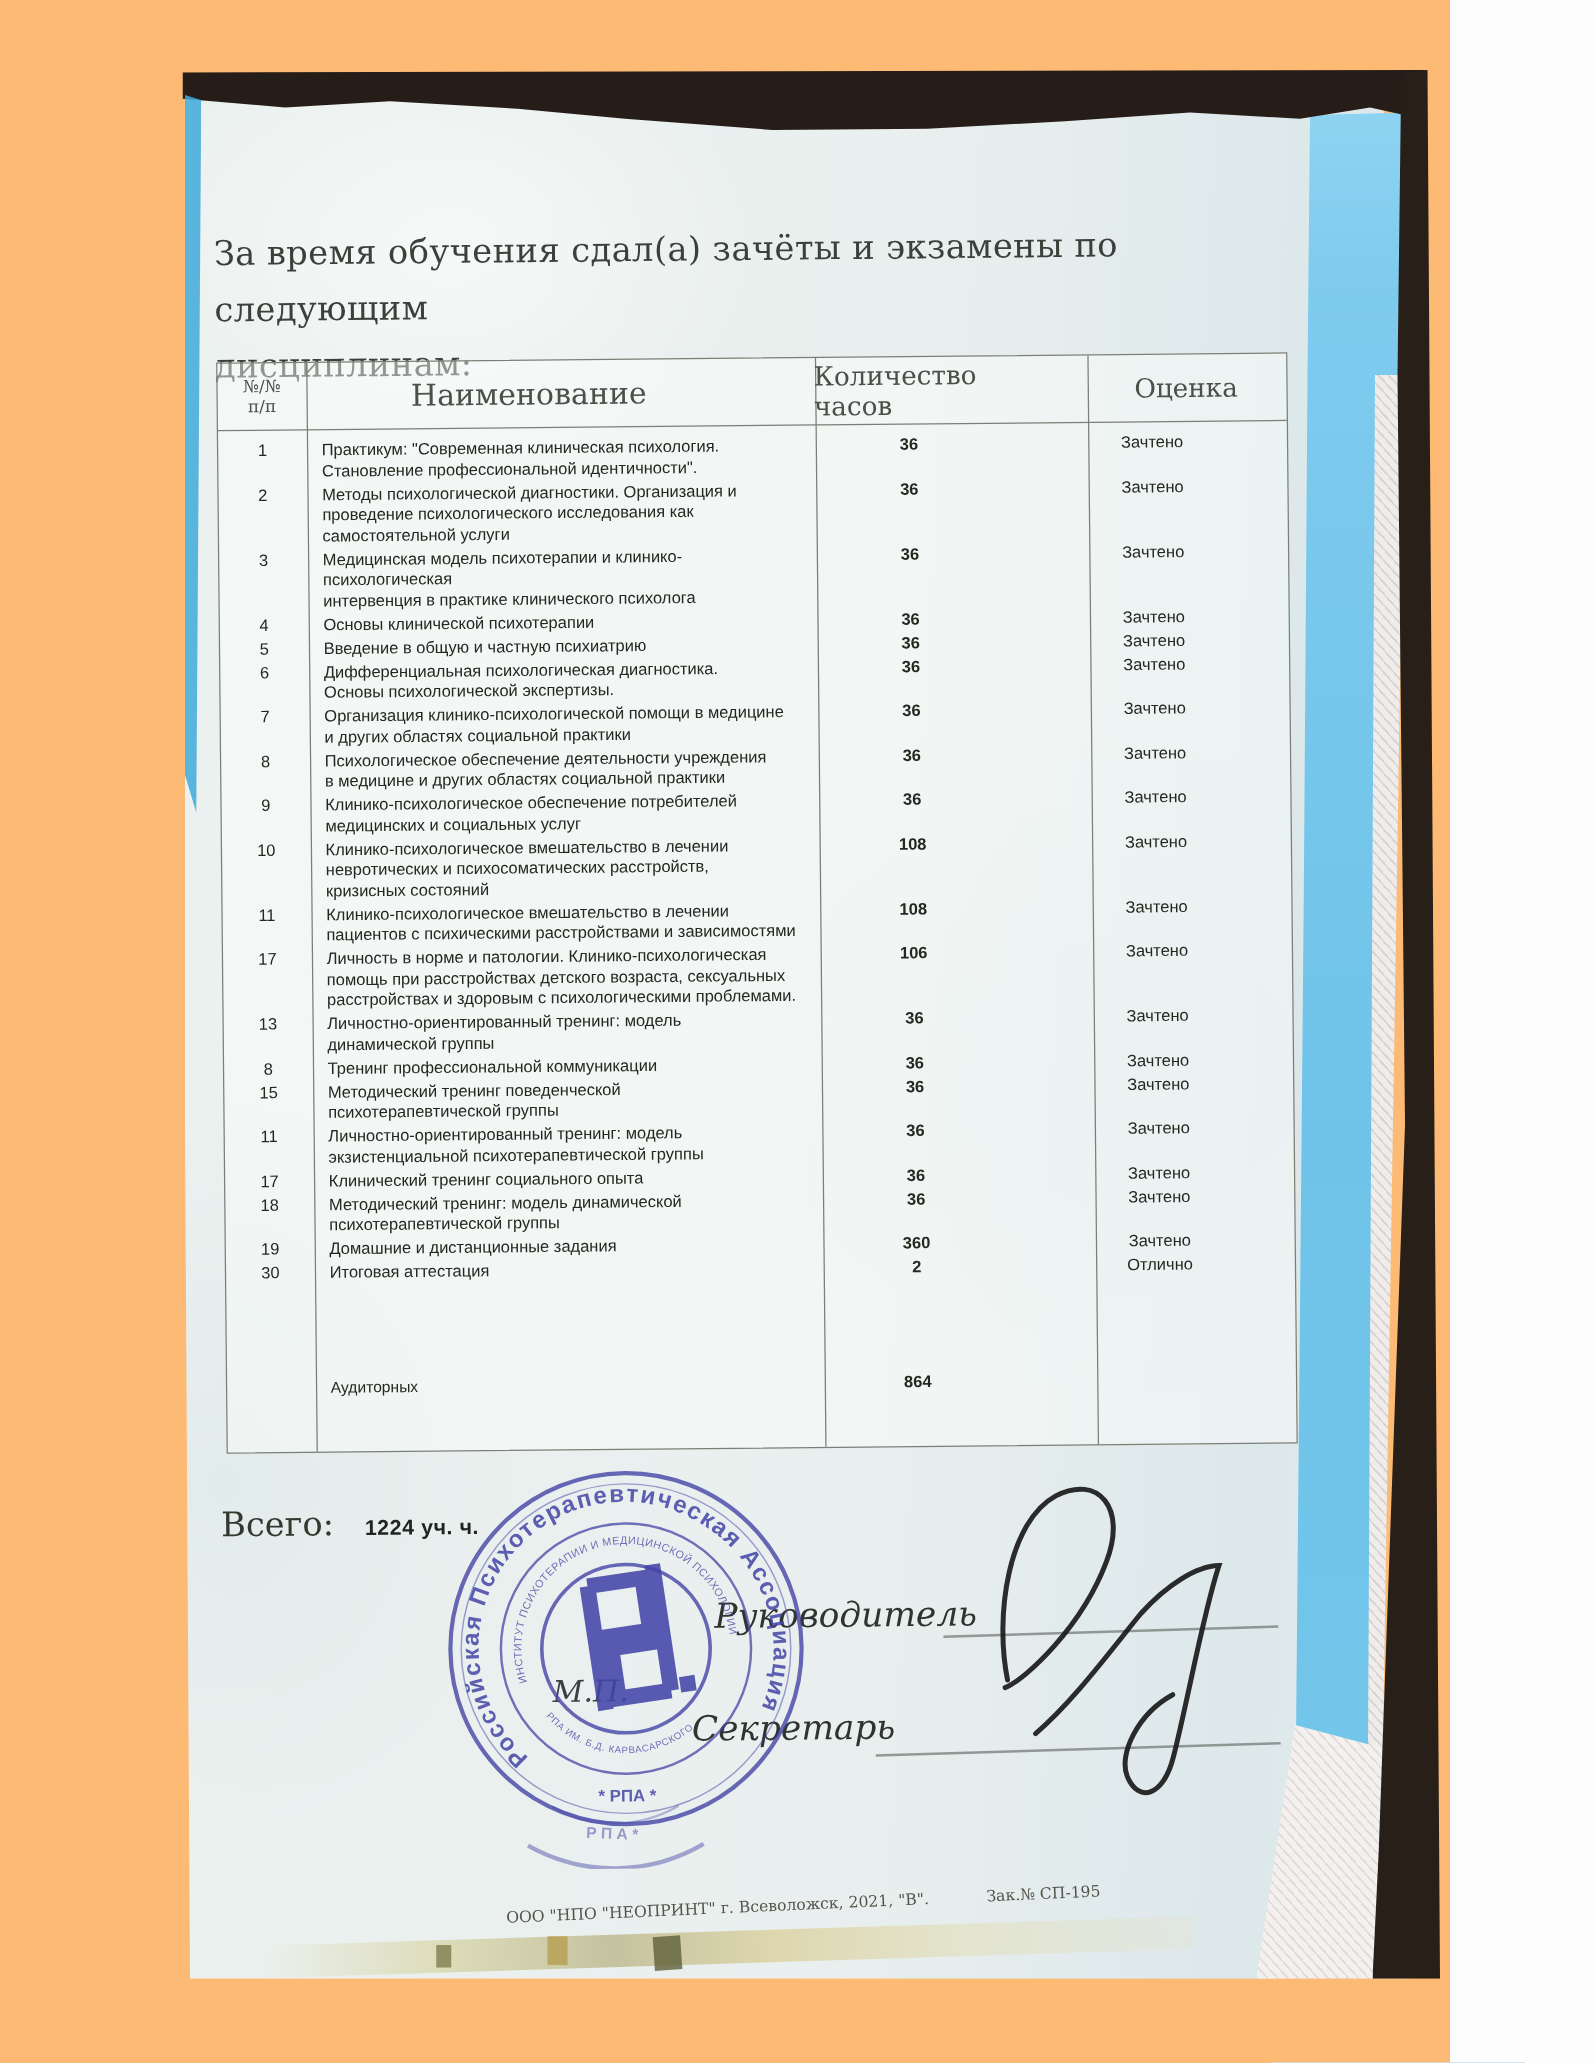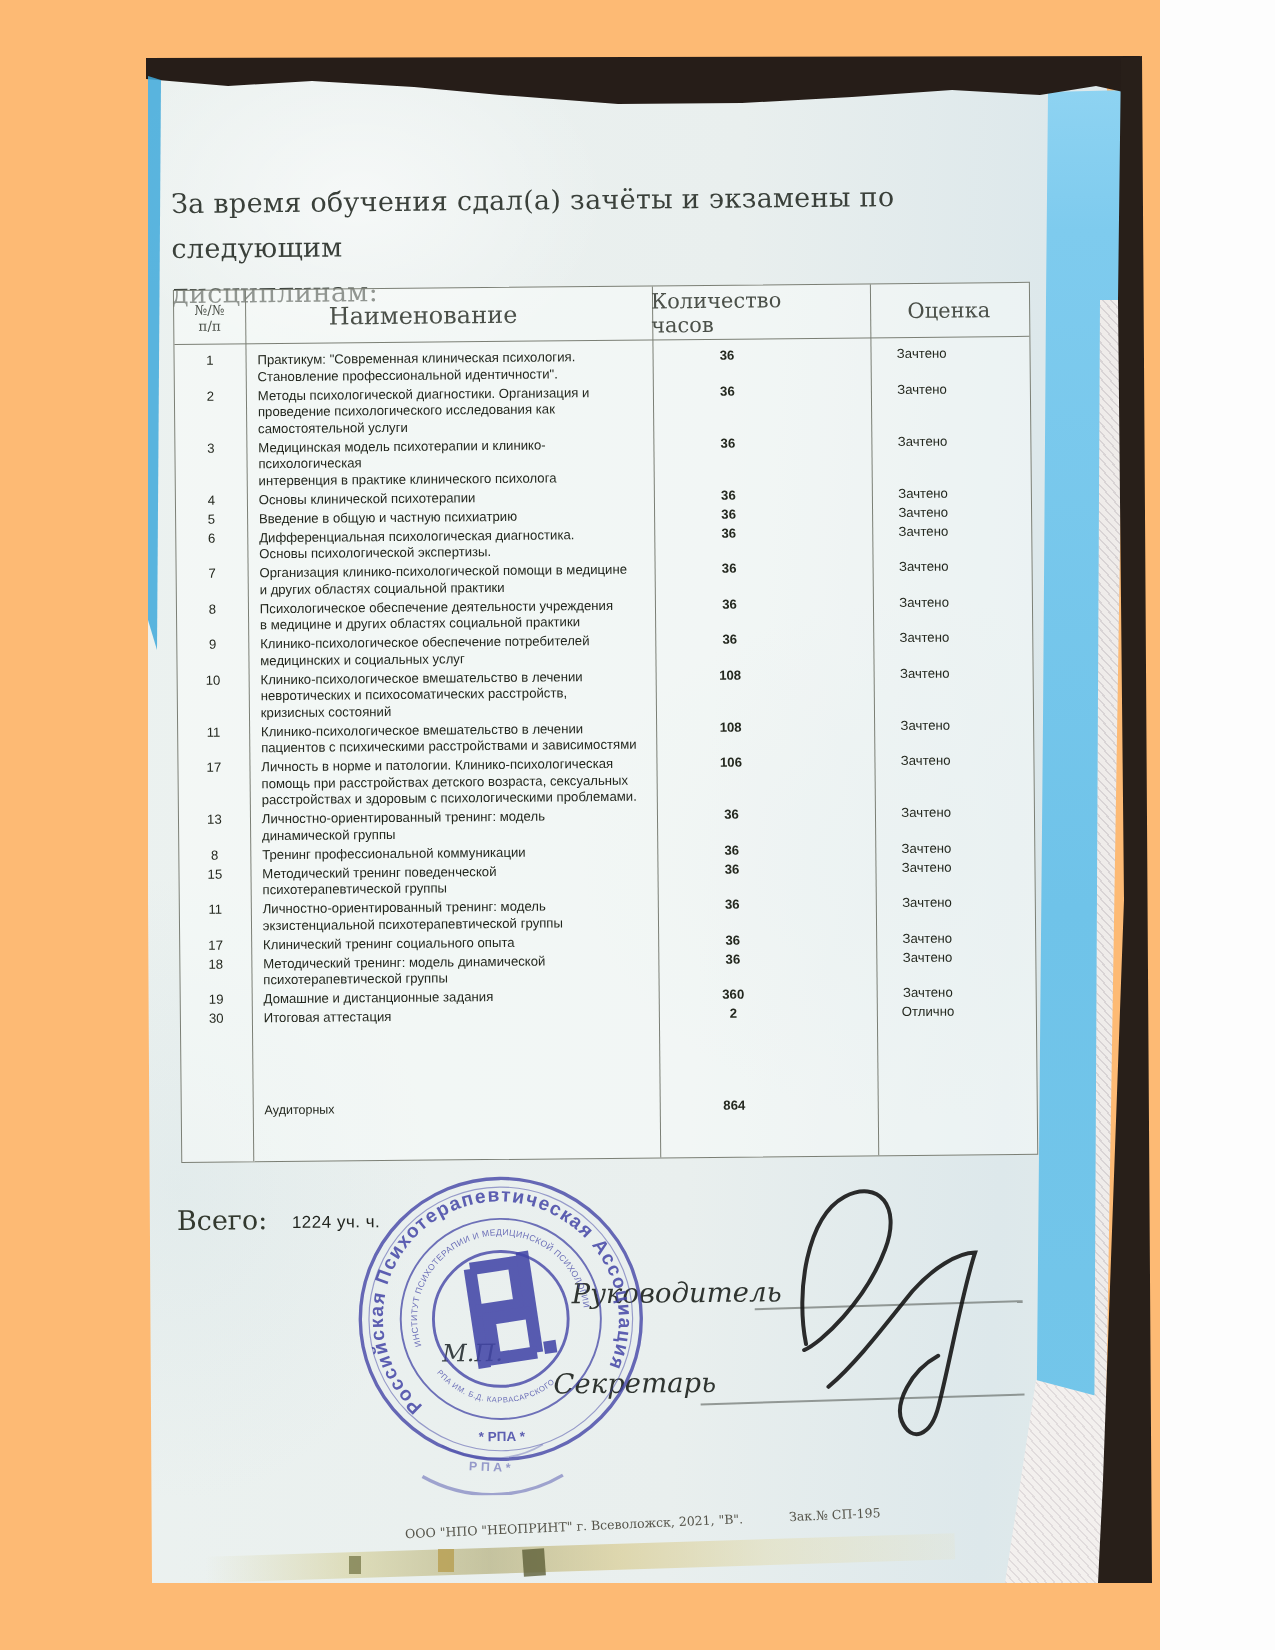--- a/index.html
+++ b/index.html
@@ -50,21 +50,21 @@
   .tbody{position:absolute;left:0;top:54.3px;right:0;bottom:0;padding-top:8px;
     font-family:"Liberation Sans","DejaVu Sans",sans-serif;font-size:13.2px;line-height:16.5px;color:#24281f;}
   .trow{display:flex;margin-bottom:2.5px;}
   .c{box-sizing:border-box;}
   .c-num{width:71px;text-align:center;}
   .c-name{width:407px;padding-left:12px;padding-right:10px;white-space:pre-line;}
   .c-hours{width:218px;padding-right:66px;text-align:center;font-weight:700;}
   .c-grade{width:161px;padding-right:55px;text-align:center;font-weight:500;}
   .aud-row{margin-top:75px;}
   .total-label{left:168px;top:1205px;font-size:27px;color:#33392f;text-align:center;}
-  .total-value{left:283px;top:1214px;font-family:"Liberation Sans",sans-serif;font-size:17px;font-weight:400;color:#22251f;letter-spacing:.5px;}
+  .total-value{left:283px;top:1214px;font-family:"Liberation Sans",sans-serif;font-size:17px;font-weight:700;color:#22251f;letter-spacing:.5px;}
   .mp{left:432px;top:1342px;font-style:italic;font-size:24px;color:#3a4144;}
   .sig-label{font-style:italic;font-size:27.5px;color:#2f3430;}
   .ruk{left:562px;top:1281px;}
   .sek{left:543px;top:1371px;}
   .sig-line{height:1.5px;background:rgba(90,95,90,.6);transform:rotate(-1.2deg);}
   .ruk-line{left:745px;top:1311px;width:268px;}
   .sek-line{left:690px;top:1405px;width:324px;}
   .printline{left:393px;top:1520px;width:480px;transform:rotate(-2deg);font-size:12.5px;color:#55544a;display:flex;}
   .printline .order{margin-left:46px;}
   .stamp{left:337px;top:1168px;}

